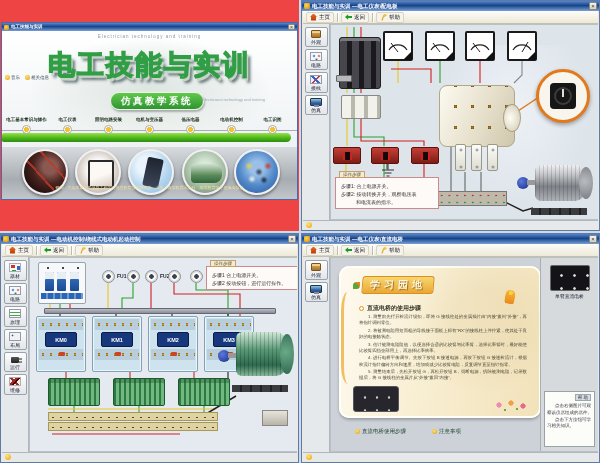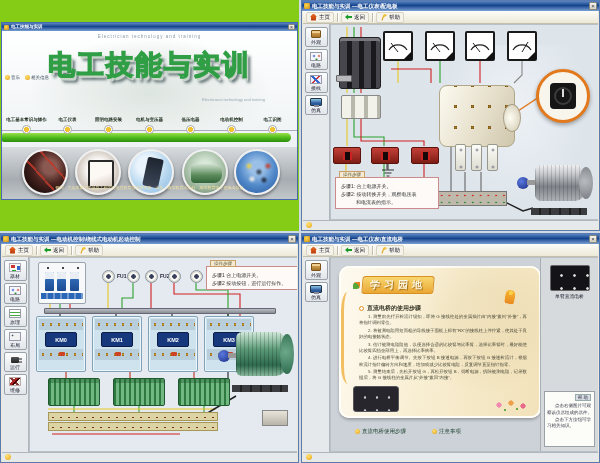--- a/index.html
+++ b/index.html
@@ -1,17 +1,17 @@
 <!DOCTYPE html>
 <html><head>
 <meta charset="utf-8">
 <style>
   html,body{margin:0;padding:0;width:600px;height:463px;background:#cfdae4;font-family:"Liberation Sans","DejaVu Sans",sans-serif;}
   *{box-sizing:border-box;}
-  .q{position:absolute;overflow:hidden;background:#84cc16;}
+  .q{position:absolute;overflow:hidden;background:#ef4444;}
   #q-tl{left:0;top:0;width:299px;height:231px;}
   #q-tr{left:301px;top:0;width:299px;height:231px;}
   #q-bl{left:0;top:233px;width:299px;height:230px;}
   #q-br{left:301px;top:233px;width:299px;height:230px;}
 
   
   .app{position:absolute;inset:0;background:#ece9d8;border:1px solid #5a7ab0;}
   .tbar{position:relative;height:10px;background:linear-gradient(180deg,#5a86c4,#16448c 45%,#7aa0d4);display:flex;align-items:center;gap:2px;padding:0 2px;}
   .wico{width:6px;height:6px;border-radius:1px;background:radial-gradient(circle at 40% 40%,#ffd84a,#c8881a);flex:0 0 auto;}
   .wtitle{flex:1;color:#fff;font-size:5.5px;font-weight:bold;line-height:10px;white-space:nowrap;overflow:hidden;}
@@ -170,20 +170,21 @@
         <span class="qitem">
             <i class="qdot"></i>
             <span>音乐</span>
           </span>
         <span class="qitem">
             <i class="qdot"></i>
             <span>相关信息</span>
           </span>
       </div>
       <div class="tl-title">电工技能与实训</div>
+      <div class="tl-sub">仿真教学系统</div>
       <div class="tl-eng2">Electricians technology and training</div>
       <div class="tl-menu">
         <div class="tl-mi">
             <span class="tl-mi-label">电工基本常识与操作</span>
             <span class="bead"></span>
           </div>
         <div class="tl-mi">
             <span class="tl-mi-label">电工仪表</span>
             <span class="bead"></span>
           </div>

